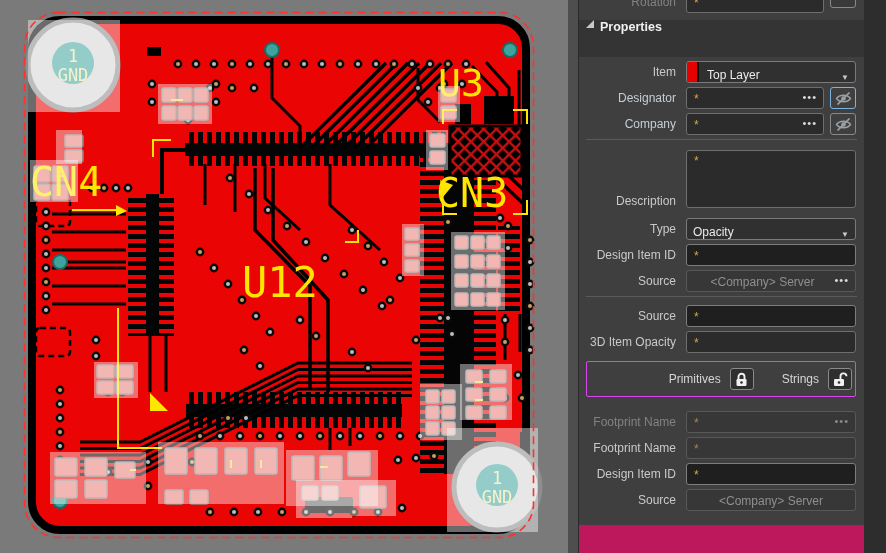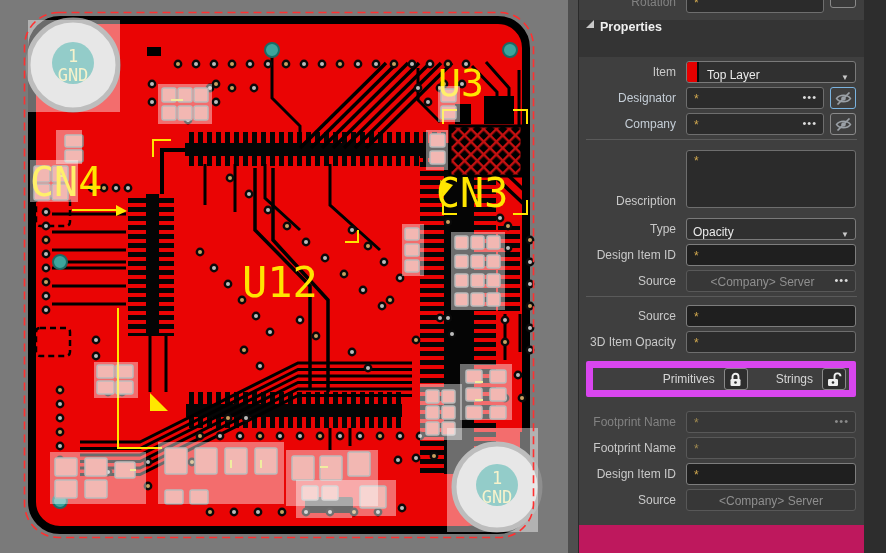--- a/index.html
+++ b/index.html
@@ -35,21 +35,21 @@
     display:flex;align-items:center;justify-content:center;padding:0;}
   .btn.sel{border-color:#7ab3e0;}
   .btn.crop{margin-top:-12px;height:24px;background:#3a3a3a;}
   .select{flex:1;height:22px;background:#303030;border:1px solid #7a7a7a;border-radius:3px;display:flex;align-items:flex-end;
     padding:0 6px;color:#eaeaea;overflow:hidden;}
   .select .caret{margin-left:auto;color:#c8c8c8;font-size:8px;}
   .swatch{width:12px;height:20px;background:#e60000;border-right:2px solid #0b0b0b;border-radius:2px 0 0 2px;margin:0 8px 0 -6px;flex:none;}
   .descbox{flex:1;height:58px;background:#2b2b2b;border:1px solid #6e6e6e;border-radius:3px;color:#d2a94f;padding:3px 7px;}
   hr.sep{border:0;border-top:1px solid #5a5a5a;margin:4px 7px 8px 7px;}
   .opacity-input{width:48px;flex:none;}
-  .groupbox{margin:8px 8px 0 7px;height:36px;border:7px solid #d946ef;border-radius:2px;display:flex;align-items:center;
+  .groupbox{margin:8px 8px 0 7px;height:36px;border:1px solid #d946ef;border-radius:2px;display:flex;align-items:center;
     justify-content:flex-end;gap:9px;padding:0 3px;}
   .groupbox .glbl{color:#d6d6d6;}
   .lockbtn{width:24px;height:22px;background:#2e2e2e;border:1px solid #8a8a8a;border-radius:3px;display:flex;align-items:center;justify-content:center;padding:0;}
   .gap6{width:10px;}
   svg text{user-select:none;}
 </style>
 </head>
 <body>
 
 <div class="app">

